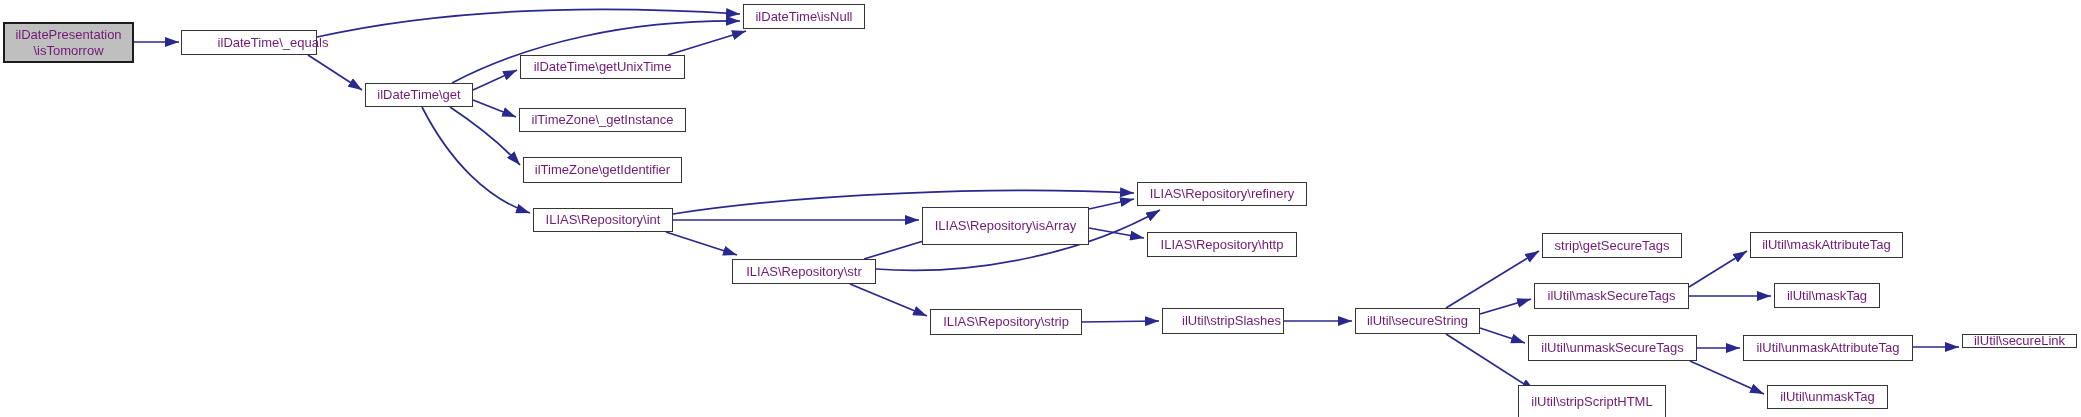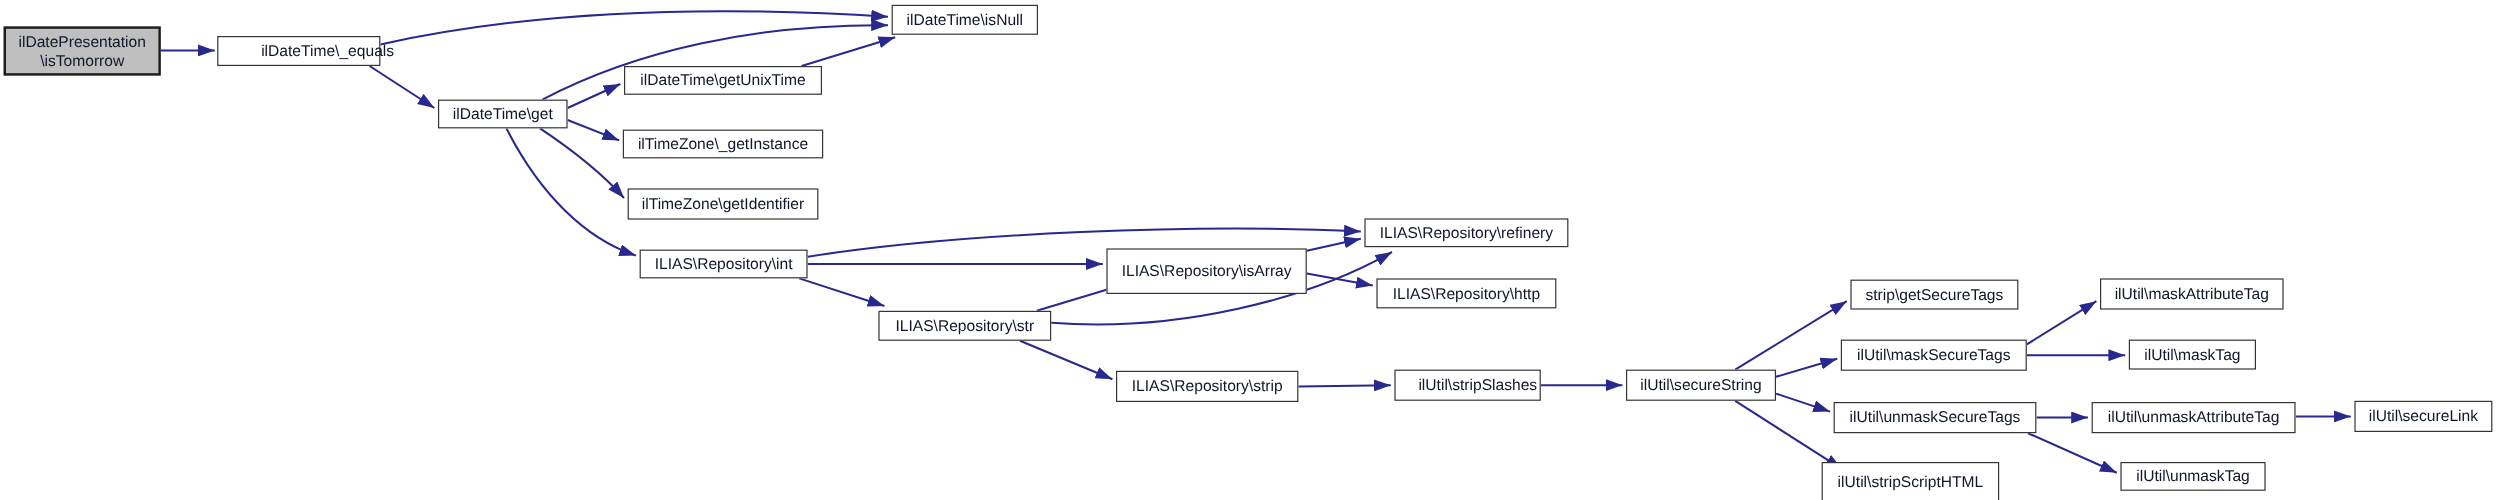--- a/index.html
+++ b/index.html
@@ -17,21 +17,21 @@
     position: absolute;
     box-sizing: border-box;
     background: #ffffff;
     border: 1.5px solid #353535;
     display: flex;
     align-items: center;
     justify-content: center;
     text-align: center;
     font-size: 13px;
     line-height: 1.18;
-    color: #0f172a;
+    color: #701a75;
     white-space: pre-line;
     cursor: pointer;
   }
   .node.start {
     background: #bfbfbf;
     border: 2px solid #1c1c1c;
     cursor: default;
     justify-content: center;
   }
   .node-label { pointer-events: none; }
@@ -95,15 +95,15 @@
       <div class="node" style="left: 1162px; top: 308px; width: 122px; height: 26px; padding-left: 17px;"><span class="node-label">ilUtil\stripSlashes</span></div>
       <div class="node" style="left: 1355px; top: 308px; width: 125px; height: 26px;"><span class="node-label">ilUtil\secureString</span></div>
       <div class="node" style="left: 1542px; top: 233px; width: 140px; height: 25px;"><span class="node-label">strip\getSecureTags</span></div>
       <div class="node" style="left: 1534px; top: 283px; width: 155px; height: 26px;"><span class="node-label">ilUtil\maskSecureTags</span></div>
       <div class="node" style="left: 1528px; top: 335px; width: 169px; height: 26px;"><span class="node-label">ilUtil\unmaskSecureTags</span></div>
       <div class="node" style="left: 1518px; top: 385px; width: 148px; height: 34px;"><span class="node-label">ilUtil\stripScriptHTML</span></div>
       <div class="node" style="left: 1750px; top: 232px; width: 153px; height: 26px;"><span class="node-label">ilUtil\maskAttributeTag</span></div>
       <div class="node" style="left: 1774px; top: 283px; width: 106px; height: 25px;"><span class="node-label">ilUtil\maskTag</span></div>
       <div class="node" style="left: 1743px; top: 335px; width: 170px; height: 26px;"><span class="node-label">ilUtil\unmaskAttributeTag</span></div>
       <div class="node" style="left: 1767px; top: 385px; width: 121px; height: 24px;"><span class="node-label">ilUtil\unmaskTag</span></div>
-      <div class="node" style="left: 1962px; top: 334px; width: 115px; height: 26px; text-align: center;"><span class="node-label">ilUtil\secureLink</span></div>
+      <div class="node" style="left: 1962px; top: 334px; width: 115px; height: 14px; text-align: center;"><span class="node-label">ilUtil\secureLink</span></div>
     </div>
 </div>
 
 </body></html>

